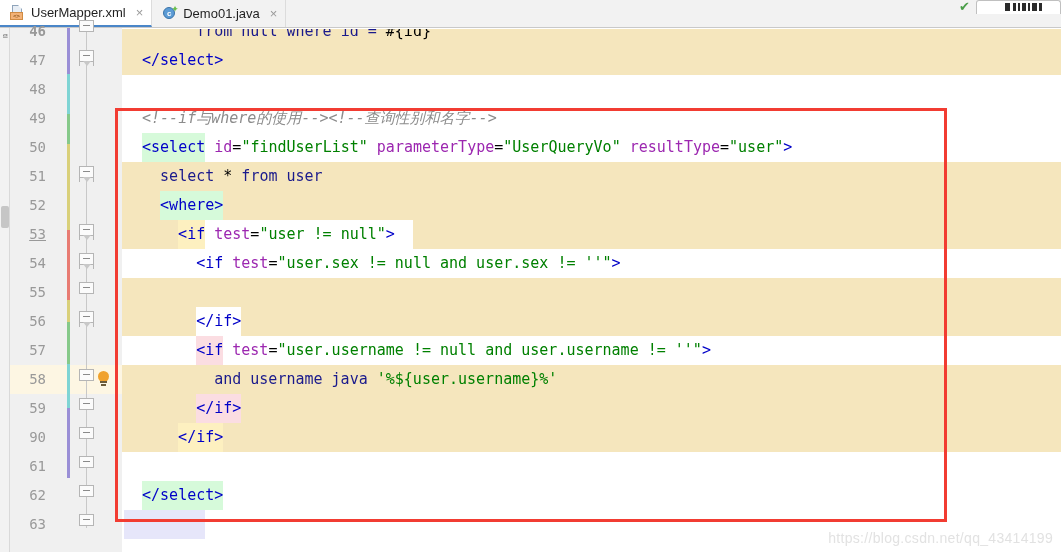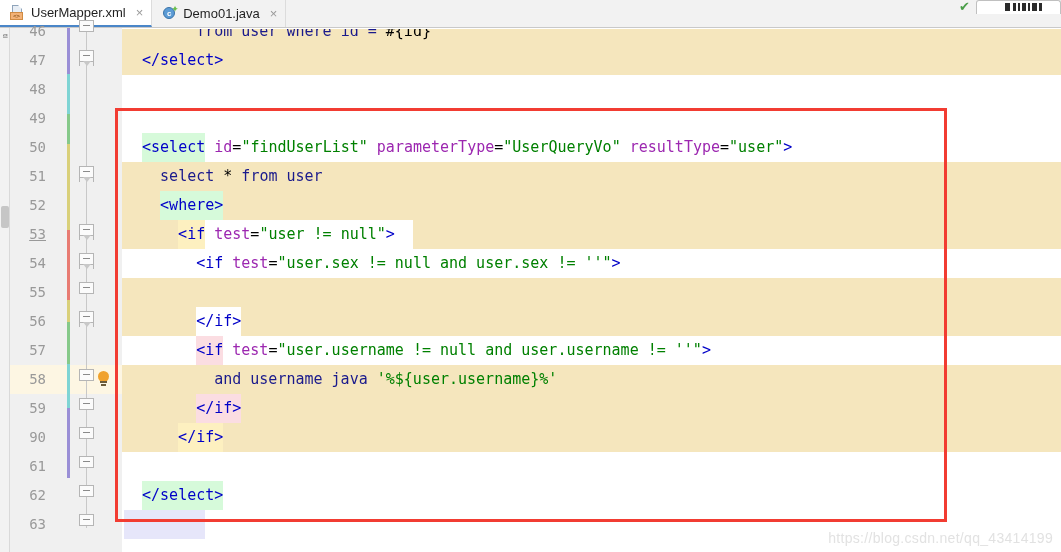--- a/index.html
+++ b/index.html
@@ -191,21 +191,21 @@
       </span>
     </div>
   </div>
 
   <div class="leftstrip">
     <span class="vtext">ti</span>
     <span class="sbmark"></span>
   </div>
 
   <div class="gutter" id="gutter">
-      <div class="gnum" style="top: -11px; line-height: 29px;">46</div>
+      <div class="gnum" style="top: -11px; line-height: 29px; font-weight: bold;">46</div>
       <div class="gnum" style="top: 18px; line-height: 29px;">47</div>
       <div class="gnum" style="top: 47px; line-height: 29px;">48</div>
       <div class="gnum" style="top: 76px; line-height: 29px;">49</div>
       <div class="gnum" style="top: 105px; line-height: 29px;">50</div>
       <div class="gnum" style="top: 134px; line-height: 29px;">51</div>
       <div class="gnum" style="top: 163px; line-height: 29px;">52</div>
       <div class="gnum" style="top: 192px; line-height: 29px; text-decoration: underline;">53</div>
       <div class="gnum" style="top: 221px; line-height: 29px;">54</div>
       <div class="gnum" style="top: 250px; line-height: 29px;">55</div>
       <div class="gnum" style="top: 279px; line-height: 29px;">56</div>
@@ -256,24 +256,24 @@
       <div class="fold" style="top: 457px; left: 69px;"></div>
       <div class="fold" style="top: 486px; left: 69px;"></div>
       <div class="bulb" style="top: 342px;">
         <span class="b"></span>
         <span class="s1"></span>
         <span class="s2"></span>
       </div>
     </div>
 
   <div class="editor" id="editor">
-      <div class="lnrow" style="top: -11px;"><div class="bg" style="width: 939px; background: rgb(245, 230, 189);"></div><div class="txt" style="left: 74.16px;"><span class="t-plain">from user where id = </span><span class="t-dark">#{id}</span></div></div>
+      <div class="lnrow" style="top: -11px;"><div class="bg" style="width: 939px; background: rgb(245, 230, 189);"></div><div class="txt" style="left: 74.16px;"><span class="t-plain">from null where id = </span><span class="t-dark">#{id}</span></div></div>
       <div class="lnrow" style="top: 18px;"><div class="bg" style="width: 939px; background: rgb(245, 230, 189);"></div><div class="txt" style="left: 20.04px;"><span class="t-tag">&lt;/select</span><span class="t-tag">&gt;</span></div></div>
       <div class="lnrow" style="top: 47px;"><div class="txt" style="left: 2px;"></div></div>
-      <div class="lnrow" style="top: 76px;"><div class="bg" style="left: 0px; width: 939px; background: rgb(255, 255, 255);"></div></div>
+      <div class="lnrow" style="top: 76px;"><div class="bg" style="left: 0px; width: 939px; background: rgb(255, 255, 255);"></div><div class="txt" style="left: 20.04px;"><span class="t-com">&lt;!--if与where的使用--&gt;&lt;!--查询性别和名字--&gt;</span></div></div>
       <div class="lnrow" style="top: 105px;"><div class="bg" style="left: 0px; width: 939px; background: rgb(255, 255, 255);"></div><div class="bg" style="left: 20.04px; width: 63.14px; background: rgb(214, 250, 218);"></div><div class="txt" style="left: 20.04px;"><span class="t-tag">&lt;select</span><span class="t-dark"> </span><span class="t-attr">id</span><span class="t-dark">=</span><span class="t-val">"findUserList"</span><span class="t-dark"> </span><span class="t-attr">parameterType</span><span class="t-dark">=</span><span class="t-val">"UserQueryVo"</span><span class="t-dark"> </span><span class="t-attr">resultType</span><span class="t-dark">=</span><span class="t-val">"user"</span><span class="t-tag">&gt;</span></div></div>
       <div class="lnrow" style="top: 134px;"><div class="bg" style="width: 939px; background: rgb(245, 230, 189);"></div><div class="txt" style="left: 38.08px;"><span class="t-plain">select </span><span class="t-dark">*</span><span class="t-plain"> from user</span></div></div>
       <div class="lnrow" style="top: 163px;"><div class="bg" style="width: 939px; background: rgb(245, 230, 189);"></div><div class="bg" style="left: 38.08px; width: 63.14px; background: rgb(214, 250, 218);"></div><div class="txt" style="left: 38.08px;"><span class="t-tag">&lt;where</span><span class="t-tag">&gt;</span></div></div>
       <div class="lnrow" style="top: 192px;"><div class="bg" style="width: 939px; background: rgb(245, 230, 189);"></div><div class="bg" style="left: 56.12px; width: 234.52px; background: rgb(255, 255, 255);"></div><div class="bg" style="left: 56.12px; width: 27.06px; background: rgb(253, 240, 192);"></div><div class="txt" style="left: 56.12px;"><span class="t-tag">&lt;if</span><span class="t-dark"> </span><span class="t-attr">test</span><span class="t-dark">=</span><span class="t-val">"user != null"</span><span class="t-tag">&gt;</span></div></div>
       <div class="lnrow" style="top: 221px;"><div class="bg" style="left: 0px; width: 939px; background: rgb(255, 255, 255);"></div><div class="bg" style="left: 74.16px; width: 27.06px; background: rgb(255, 255, 255);"></div><div class="txt" style="left: 74.16px;"><span class="t-tag">&lt;if</span><span class="t-dark"> </span><span class="t-attr">test</span><span class="t-dark">=</span><span class="t-val">"user.sex != null and user.sex != ''"</span><span class="t-tag">&gt;</span></div></div>
       <div class="lnrow" style="top: 250px;"><div class="bg" style="width: 939px; background: rgb(245, 230, 189);"></div><div class="txt" style="left: 92.2px; margin-top: 47px;"><span class="t-plain">sex = </span><span class="t-dark">#{user.sex}</span></div></div>
       <div class="lnrow" style="top: 279px;"><div class="bg" style="width: 939px; background: rgb(245, 230, 189);"></div><div class="bg" style="left: 74.16px; width: 45.1px; background: rgb(255, 255, 255);"></div><div class="txt" style="left: 74.16px;"><span class="t-tag">&lt;/if</span><span class="t-tag">&gt;</span></div></div>
       <div class="lnrow" style="top: 308px;"><div class="bg" style="left: 0px; width: 939px; background: rgb(255, 255, 255);"></div><div class="bg" style="left: 74.16px; width: 432.96px; background: rgb(255, 255, 255);"></div><div class="bg" style="left: 74.16px; width: 27.06px; background: rgb(251, 221, 226);"></div><div class="txt" style="left: 74.16px;"><span class="t-tag">&lt;if</span><span class="t-dark"> </span><span class="t-attr">test</span><span class="t-dark">=</span><span class="t-val">"user.username != null and user.username != ''"</span><span class="t-tag">&gt;</span></div></div>
       <div class="lnrow" style="top: 337px;"><div class="bg" style="width: 939px; background: rgb(253, 246, 227);"></div><div class="bg" style="width: 939px; background: rgb(245, 230, 189);"></div><div class="txt" style="left: 92.2px;"><span class="t-plain">and username java </span><span class="t-val">'%${user.username}%'</span></div></div>
       <div class="lnrow" style="top: 366px;"><div class="bg" style="width: 939px; background: rgb(245, 230, 189);"></div><div class="bg" style="left: 74.16px; width: 45.1px; background: rgb(251, 221, 226);"></div><div class="txt" style="left: 74.16px;"><span class="t-tag">&lt;/if</span><span class="t-tag">&gt;</span></div></div>

